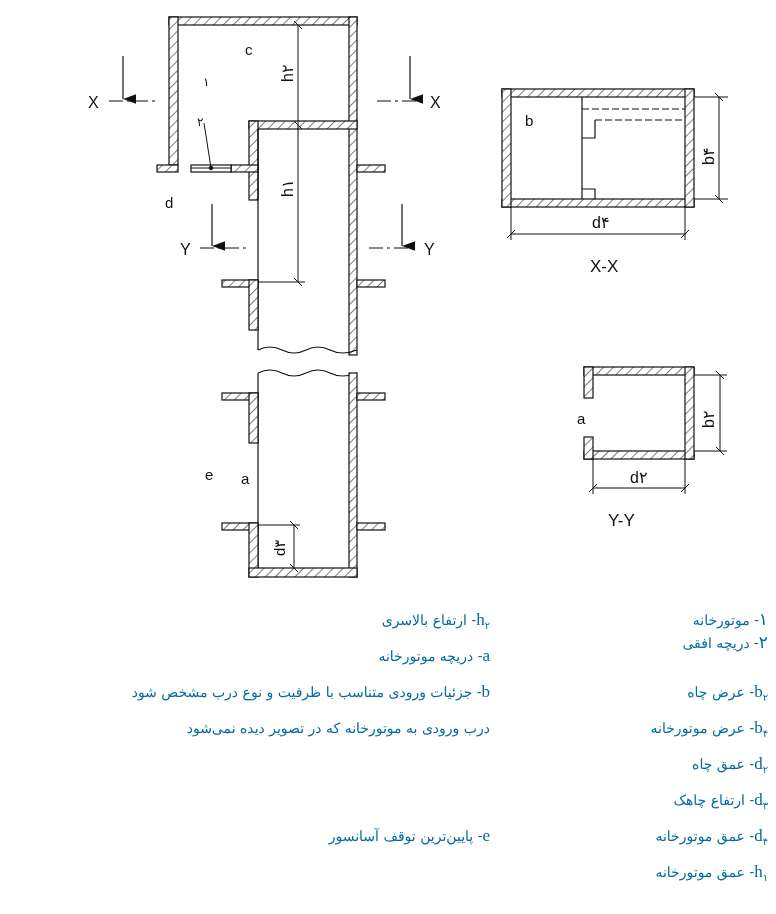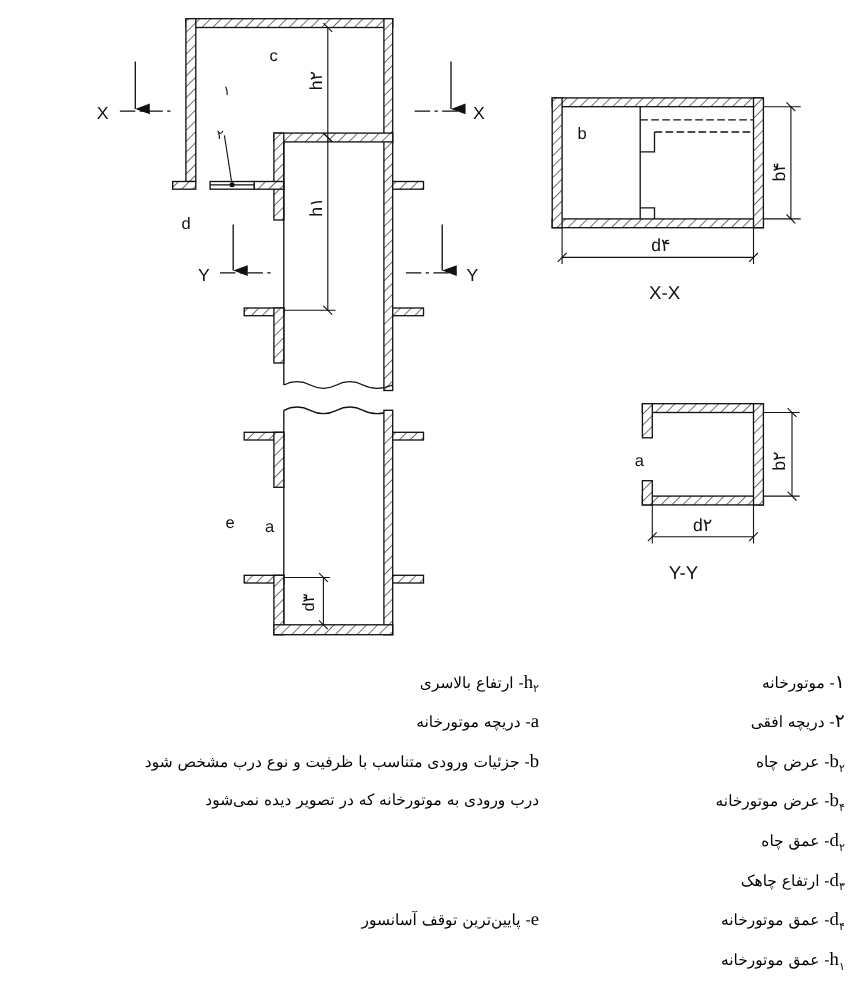--- a/index.html
+++ b/index.html
@@ -1,19 +1,19 @@
 <!DOCTYPE html>
 <html><head>
 <meta charset="utf-8">
 <style>
   html, body { margin:0; padding:0; background:#ffffff; }
   body { width:776px; height:914px; position:relative; overflow:hidden; font-family:"DejaVu Sans", sans-serif; color:#111; }
   #diagram { position:absolute; left:0; top:0; width:776px; height:600px; }
   #diagram text { font-family:"Liberation Sans", sans-serif; fill:#111; }
-  .legend { position:absolute; direction:rtl; font-family:"DejaVu Serif", serif; font-size:14px; color:#000000; white-space:nowrap;text-decoration:underline; }
+  .legend { position:absolute; direction:rtl; font-family:"DejaVu Serif", serif; font-size:14px; color:#0369a1; white-space:nowrap;text-decoration:underline; }
   .legend .row { position:absolute; right:0; height:24px; line-height:24px; }
   .legend .sym { font-family:"Liberation Serif", serif; font-size:17px; direction:ltr; unicode-bidi:embed; }
   .legend .sym sub { font-size:10px; }
   #legend-right { right:8px; top:604px; width:220px; height:310px; }
   #legend-left { right:286px; top:604px; width:420px; height:260px; }
 </style>
 </head>
 <body>
 
 <svg id="diagram" width="776" height="600" viewBox="0 0 776 600" xmlns="http://www.w3.org/2000/svg">
@@ -155,21 +155,21 @@
   <g font-size="16">
     <text x="577" y="424" font-size="15">a</text>
     <text x="0" y="0" transform="translate(714,428) rotate(-90)">b۲</text>
     <text x="630" y="483">d۲</text>
     <text x="608" y="526" font-size="17">Y-Y</text>
   </g>
 </svg>
 
 <div id="legend-right" class="legend">
   <div class="row" style="top:4px"><span class="sym">۱</span><span>- موتورخانه</span></div>
-  <div class="row" style="top:40px"><span class="sym">۲</span><span>- دریچه افقی</span></div>
+  <div class="row" style="top:27px"><span class="sym">۲</span><span>- دریچه افقی</span></div>
   <div class="row" style="top:76px"><span class="sym"><span>b</span><sub>۲</sub></span><span>- عرض چاه</span></div>
   <div class="row" style="top:112px"><span class="sym"><span>b</span><sub>۴</sub></span><span>- عرض موتورخانه</span></div>
   <div class="row" style="top:148px"><span class="sym"><span>d</span><sub>۲</sub></span><span>- عمق چاه</span></div>
   <div class="row" style="top:184px"><span class="sym"><span>d</span><sub>۳</sub></span><span>- ارتفاع چاهک</span></div>
   <div class="row" style="top:220px"><span class="sym"><span>d</span><sub>۴</sub></span><span>- عمق موتورخانه</span></div>
   <div class="row" style="top:256px"><span class="sym"><span>h</span><sub>۱</sub></span><span>- عمق موتورخانه</span></div>
 </div>
 
 <div id="legend-left" class="legend">
   <div class="row" style="top:4px"><span class="sym"><span>h</span><sub>۲</sub></span><span>- ارتفاع بالاسری</span></div>

